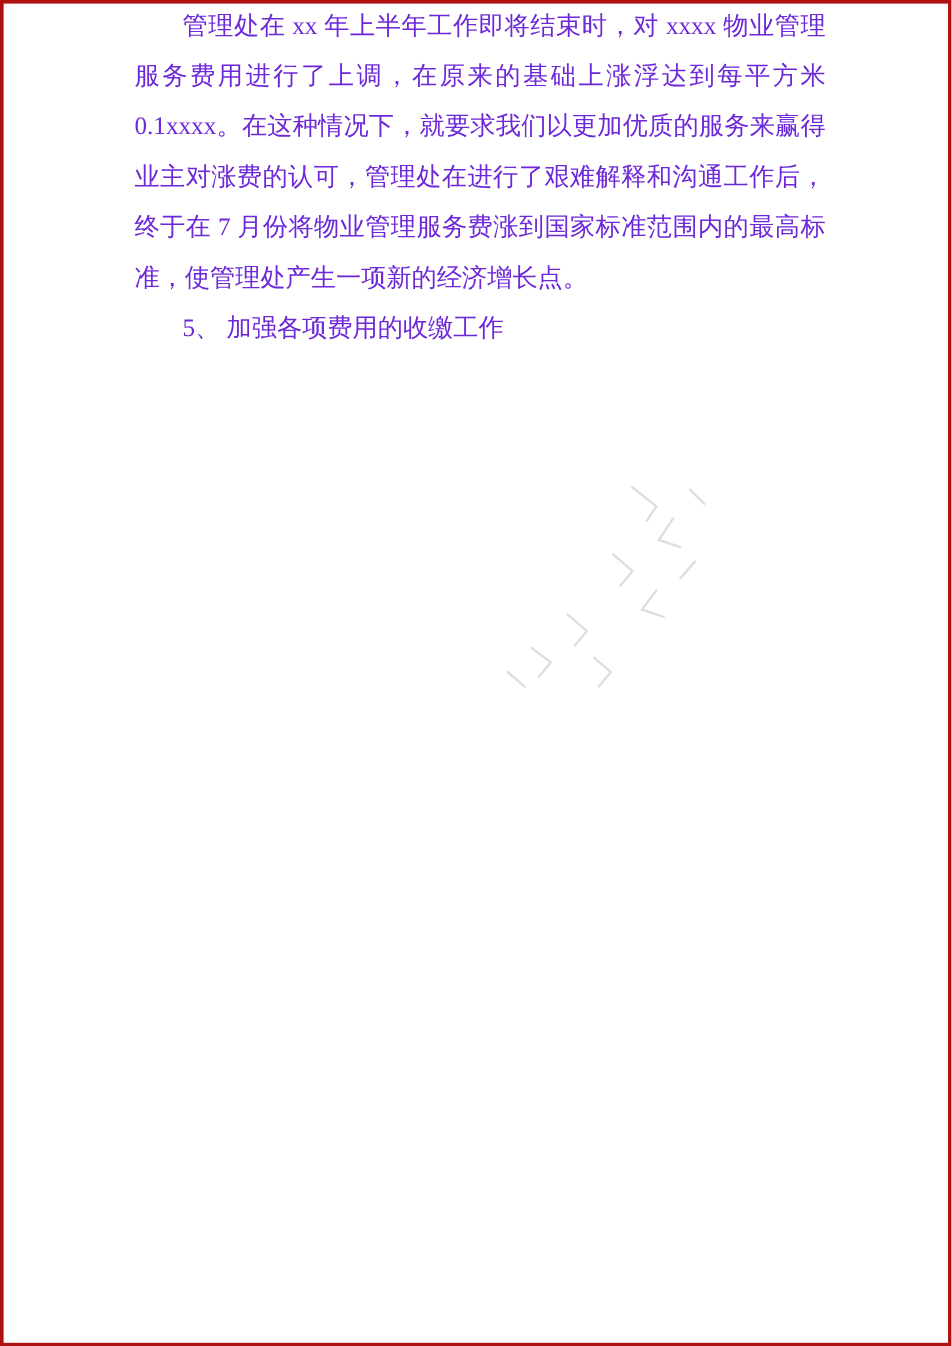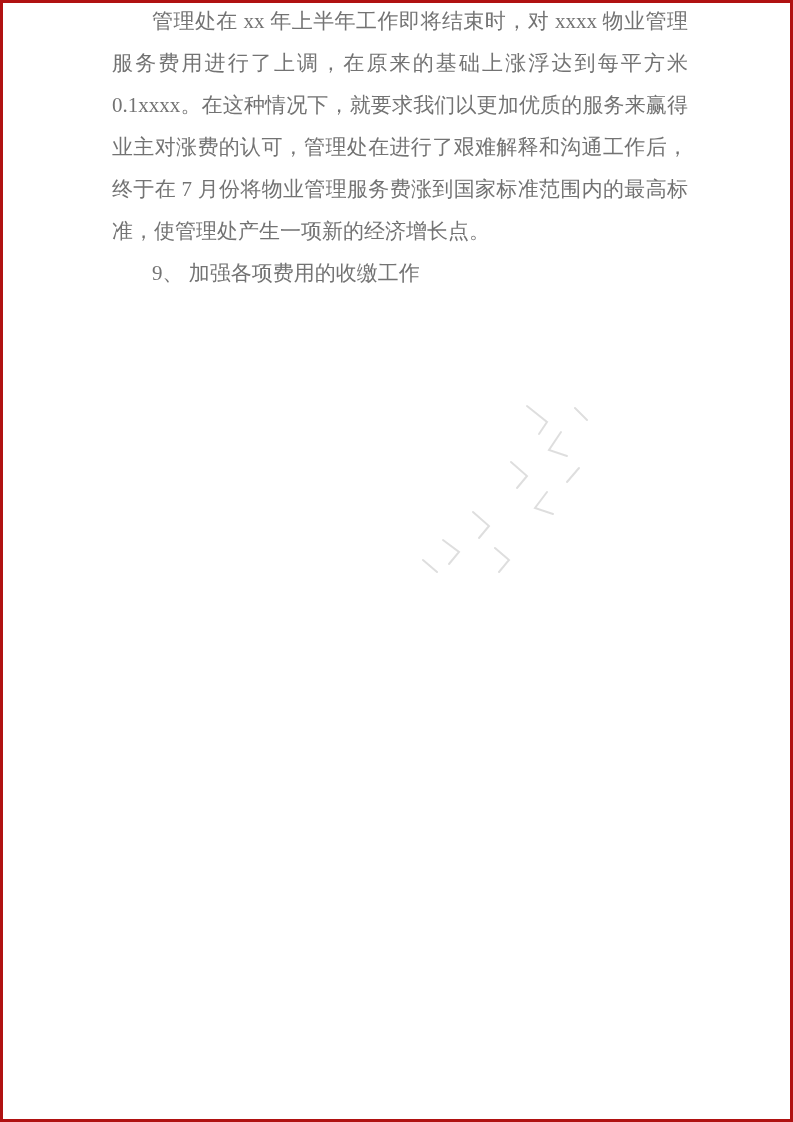--- a/index.html
+++ b/index.html
@@ -20,21 +20,21 @@
     border: 3px solid #b01212;
     box-sizing: border-box;
     pointer-events: none;
     z-index: 5;
   }
   .doc {
     position: absolute;
     left: 112px;
     top: 0;
     width: 576px;
-    color: #737373;
+    color: #6d28d9;
     font-size: 21px;
     line-height: 42px;
     z-index: 2;
   }
   .doc p {
     margin: 0;
     padding: 0;
   }
   .body-para {
     text-align: justify;
@@ -73,16 +73,16 @@
     <path d="M8,168 L22,180"></path>
     <path d="M160,16 L172,28"></path>
     <path d="M164,76 L152,90"></path>
   </g>
 </svg>
 
 <div class="doc">
   <p class="body-para para-1">管理处在 xx 年上半年工作即将结束时，对 xxxx 物业管理服务费用进行了上调，在原来的基础上涨浮达到每平方米 0.1xxxx。在这种情况下，就要求我们以更加优质的服务来赢得业主对涨费的认可，管理处在进行了艰难解释和沟通工作后，终于在 7 月份将物业管理服务费涨到国家标准范围内的最高标准，使管理处产生一项新的经济增长点。</p>
 
 
-  <p class="sub-heading-1">9、 加强各项费用的收缴工作</p>
+  <p class="sub-heading-1">5、 加强各项费用的收缴工作</p>
 
 
 </div>
 
 </body></html>

